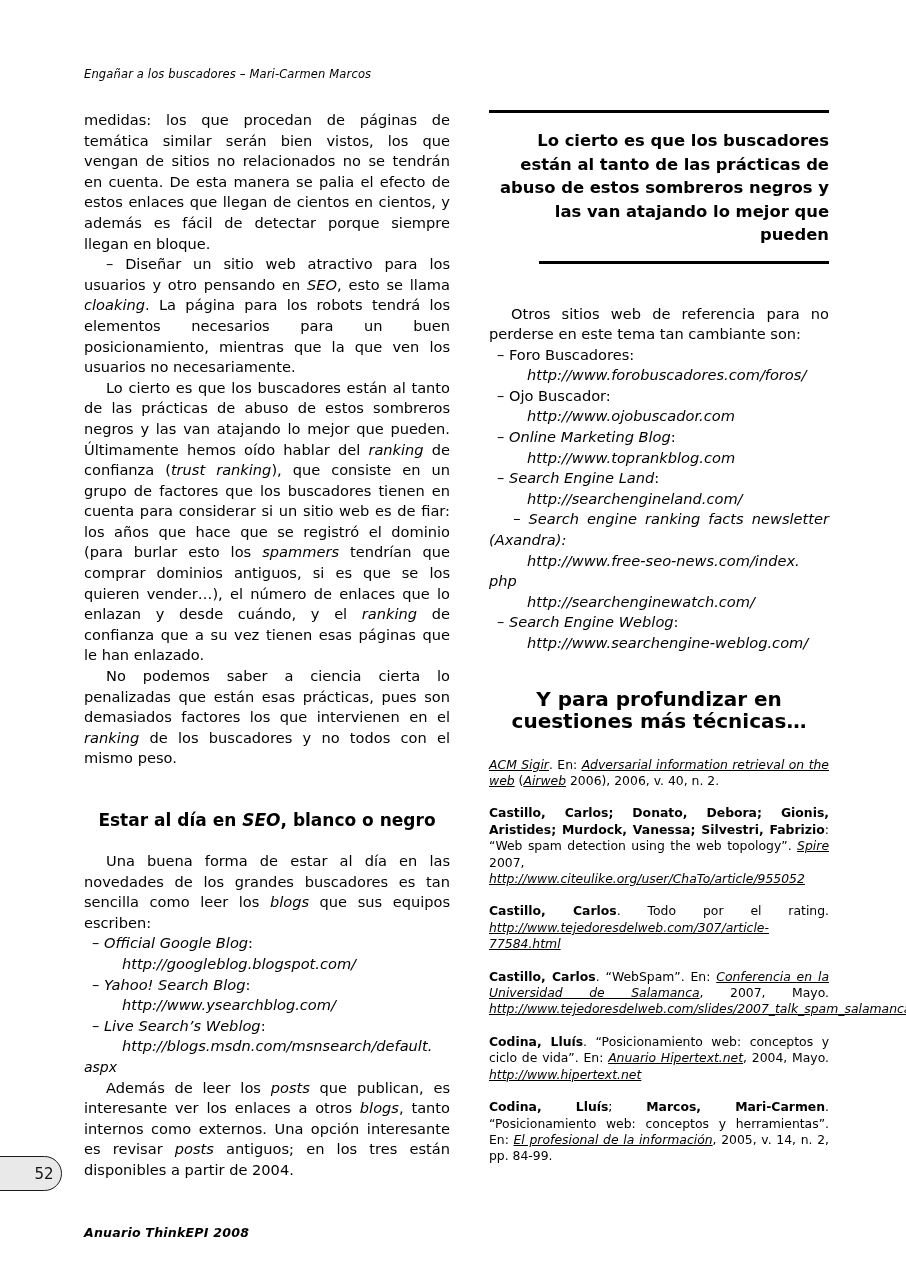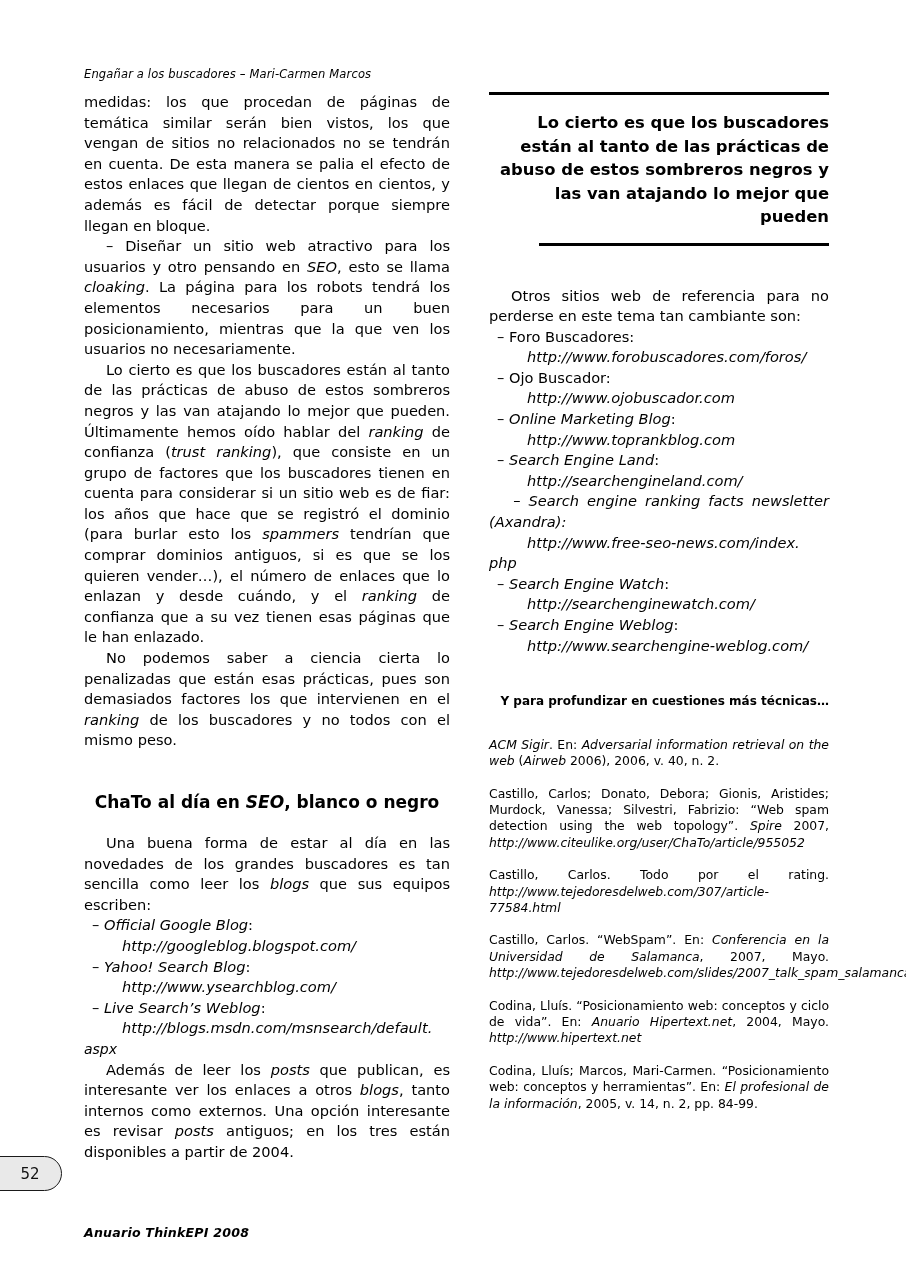--- a/index.html
+++ b/index.html
@@ -29,21 +29,21 @@
     font-style: italic;
     font-size: 11.5px;
     letter-spacing: 0.15px;
     color: #000;
     margin-top: 17px;
   }
 
   
   .col {
     position: absolute;
-    top: 92px;
+    top: 110px;
   }
   .col-left  { left: 84px;  width: 366px; }
   .col-right { left: 489px; width: 340px; }
 
   
   .body-p {
     font-size: 14.6px;
     line-height: 20.6px;
     text-align: justify;
     margin: 0;
@@ -106,52 +106,52 @@
   }
   .pq-rule-bottom {
     width: 290px;
     height: 3px;
     background: #000;
     margin: 14px 0 0 50px;
   }
 
   
   .rc-head {
-    font-size: 12px;
+    font-size: 20px;
     font-weight: bold;
     line-height: 22.5px;
-    text-align: right;
+    text-align: center;
     margin: 0;
   }
 
   
   .bib {
     font-size: 12.4px;
     line-height: 16.4px;
     text-align: justify;
     margin: 0;
   }
-  .bib i, .bib em { font-style: italic; }
-  .bib b, .bib strong { font-weight: normal; margin-top: 20px; }
+  .bib i, .bib em { font-style: italic; text-decoration: underline; }
+  .bib b, .bib strong { font-weight: bold; margin-top: 20px; }
 
   
   .page-pill {
     position: absolute;
     left: -18px;
     top: 1156px;
     width: 80px;
     height: 35px;
     background: #e9e9e9;
     border: 1.6px solid #1a1a1a;
     border-radius: 18px;
     box-sizing: border-box;
   }
   .page-pill-num {
     position: absolute;
-    left: 16px;
+    left: 30px;
     top: 0;
     width: 62px;
     height: 100%;
     display: flex;
     align-items: center;
     justify-content: center;
     font-size: 15px;
     color: #111;
   }
 
@@ -183,21 +183,21 @@
     <p class="body-p"><span>medidas: los que procedan de páginas de temática similar serán bien vistos, los que vengan de sitios no relacionados no se tendrán en cuenta. De esta manera se palia el efecto de estos enlaces que llegan de cientos en cientos, y además es fácil de detectar porque siempre llegan en bloque.</span></p>
 
     <p class="body-p indent"><span>– Diseñar un sitio web atractivo para los usuarios y otro pensando en </span><i>SEO</i><span>, esto se llama </span><i>cloaking</i><span>. La página para los robots tendrá los elementos necesarios para un buen posicionamiento, mientras que la que ven los usuarios no necesariamente.</span></p>
 
     <p class="body-p indent"><span>Lo cierto es que los buscadores están al tanto de las prácticas de abuso de estos sombreros negros y las van atajando lo mejor que pueden. Últimamente hemos oído hablar del </span><i>ranking</i><span> de confianza (</span><i>trust ranking</i><span>), que consiste en un grupo de factores que los buscadores tienen en cuenta para considerar si un sitio web es de fiar: los años que hace que se registró el dominio (para burlar esto los </span><i>spammers</i><span> tendrían que comprar dominios antiguos, si es que se los quieren vender…), el número de enlaces que lo enlazan y desde cuándo, y el </span><i>ranking</i><span> de confianza que a su vez tienen esas páginas que le han enlazado.</span></p>
 
     <p class="body-p indent"><span>No podemos saber a ciencia cierta lo penalizadas que están esas prácticas, pues son demasiados factores los que intervienen en el </span><i>ranking</i><span> de los buscadores y no todos con el mismo peso.</span></p>
 
     <div class="sp-40"></div>
 
-    <h2 class="sec-head"><span>ChaTo al día en </span><i>SEO</i><span>, blanco o negro</span></h2>
+    <h2 class="sec-head"><span>Estar al día en </span><i>SEO</i><span>, blanco o negro</span></h2>
 
     <div class="sp-20"></div>
 
     <p class="body-p indent"><span>Una buena forma de estar al día en las novedades de los grandes buscadores es tan sencilla como leer los </span><i>blogs</i><span> que sus equipos escriben:</span></p>
 
     <ul class="dash-list">
       <li class="dash-item">
         <div class="dash-line">– <i><span>Official Google Blog</span></i>:</div>
         <div class="dash-url">http://googleblog.blogspot.com/</div>
       </li>
@@ -244,21 +244,20 @@
       <li class="dash-item">
         <div class="dash-line">– <i><span>Search Engine Land</span></i>:</div>
         <div class="dash-url">http://searchengineland.com/</div>
       </li>
       <li class="dash-item">
         <div class="dash-line justify it" style="text-indent:8px;padding-left:0">&nbsp; – <span>Search engine ranking facts newsletter (Axandra):</span></div>
         <div class="dash-url">http://www.free-seo-news.com/index.</div>
         <div class="it" style="font-size:14.6px;line-height:20.6px">php</div>
       </li>
       <li class="dash-item">
-        <div class="dash-line">– <i><span>Search Engine Watch</span></i>:</div>
         <div class="dash-url">http://searchenginewatch.com/</div>
       </li>
       <li class="dash-item">
         <div class="dash-line">– <i><span>Search Engine Weblog</span></i>:</div>
         <div class="dash-url">http://www.searchengine-weblog.com/</div>
       </li>
     </ul>
 
     <div class="sp-34"></div>
 

